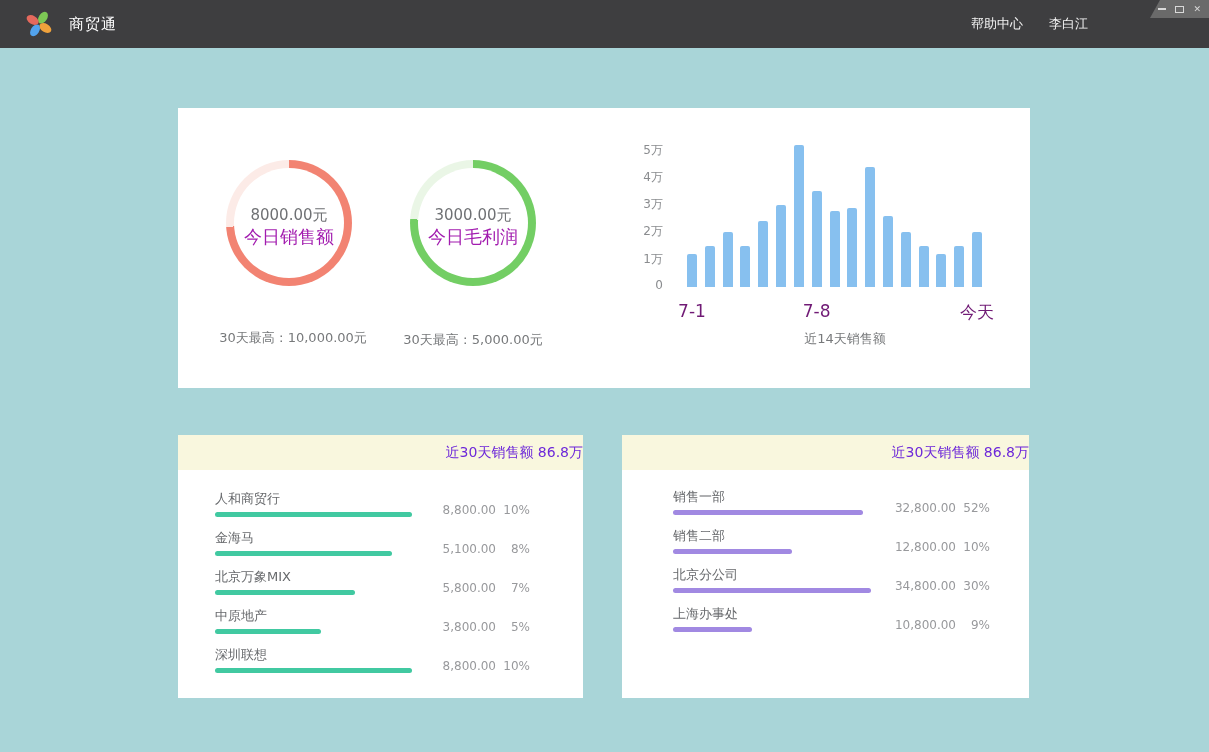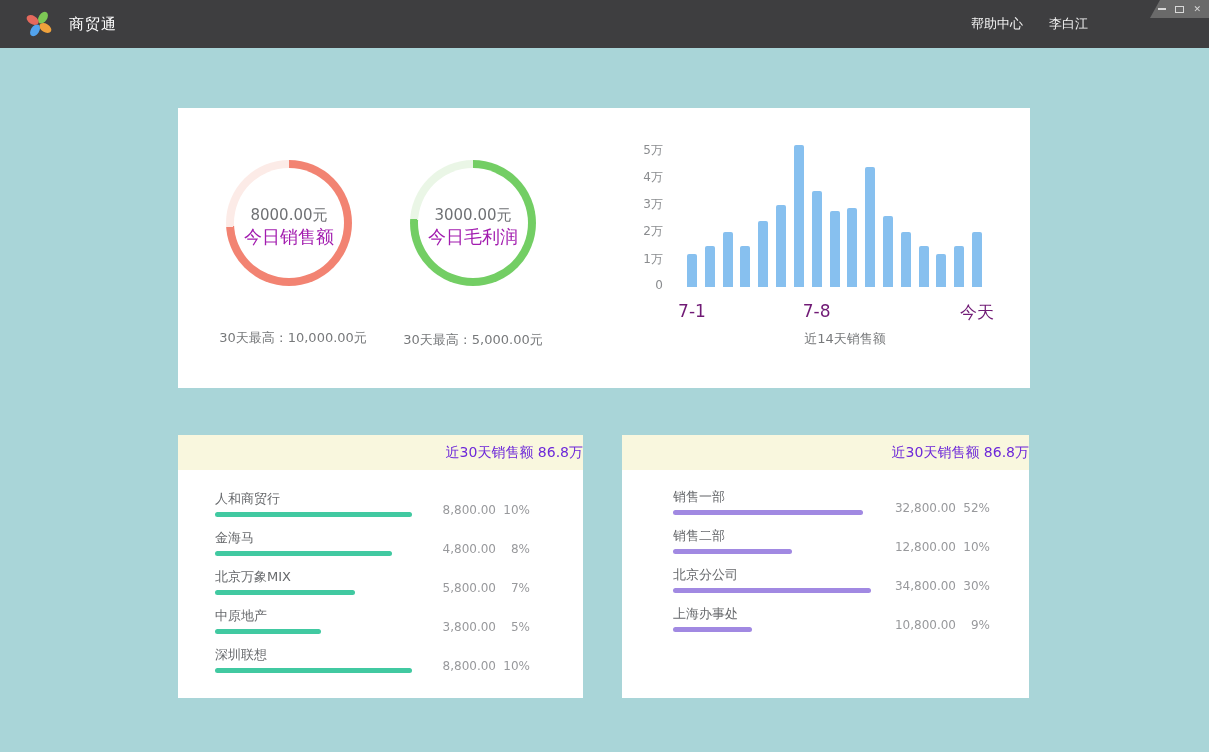--- a/index.html
+++ b/index.html
@@ -179,21 +179,21 @@
   <div class="rank-header">近30天销售额 86.8万</div>
   <div class="rank-rows-left" id="rank-left">
       <div class="rank-row">
         <div class="rank-name">人和商贸行</div>
         <div class="rank-bar" style="width: 197px; background: rgb(65, 201, 161);"></div>
         <div class="rank-values"><span class="rank-amount">8,800.00</span><span class="rank-pct">10%</span></div>
       </div>
       <div class="rank-row">
         <div class="rank-name">金海马</div>
         <div class="rank-bar" style="width: 177px; background: rgb(65, 201, 161);"></div>
-        <div class="rank-values"><span class="rank-amount">4,800.00</span><span class="rank-pct">8%</span></div>
+        <div class="rank-values"><span class="rank-amount">5,100.00</span><span class="rank-pct">8%</span></div>
       </div>
       <div class="rank-row">
         <div class="rank-name">北京万象MIX</div>
         <div class="rank-bar" style="width: 140px; background: rgb(65, 201, 161);"></div>
         <div class="rank-values"><span class="rank-amount">5,800.00</span><span class="rank-pct">7%</span></div>
       </div>
       <div class="rank-row">
         <div class="rank-name">中原地产</div>
         <div class="rank-bar" style="width: 106px; background: rgb(65, 201, 161);"></div>
         <div class="rank-values"><span class="rank-amount">3,800.00</span><span class="rank-pct">5%</span></div>

